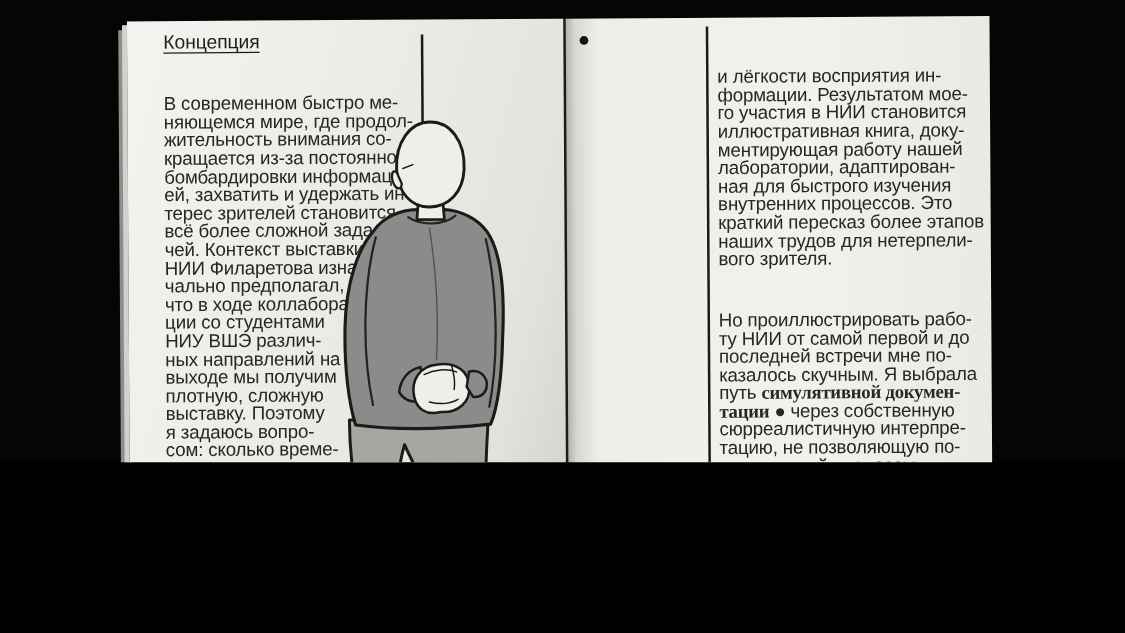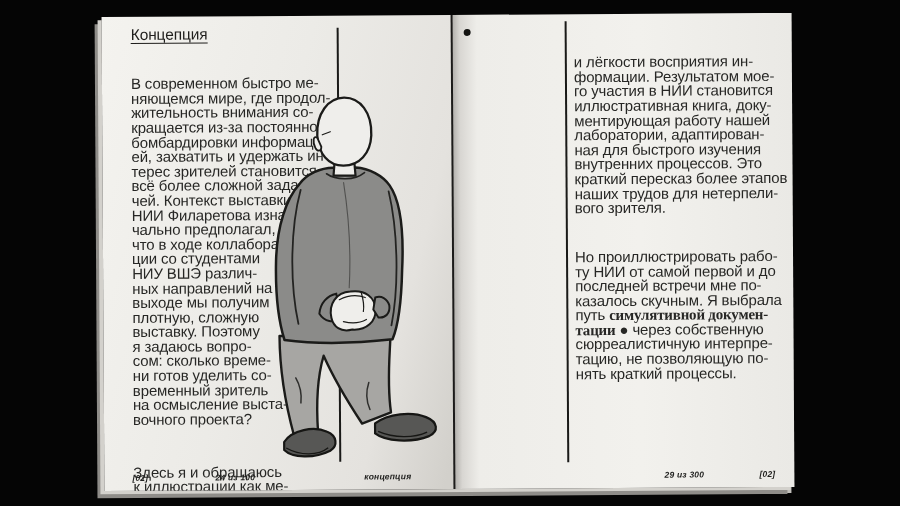--- a/index.html
+++ b/index.html
@@ -1,17 +1,17 @@
 <!DOCTYPE html>
 <html><head>
 <meta charset="utf-8">
 <style>
   html,body{margin:0;padding:0;background:#000;}
   .stage{
-    position:relative;width:900px;height:506px;background:#050505;overflow:hidden;
+    position:relative;width:900px;height:370px;background:#050505;overflow:hidden;
     font-family:"Liberation Sans","DejaVu Sans",sans-serif;
   }
   .spread{
     position:absolute;left:103px;top:15px;width:690px;height:474px;
     background:#1c1b1a;
     transform:rotate(-0.35deg);
     box-shadow:-4px 3px 0 #d3d1cc,-7px 7px 0 #8f8d89,0 9px 0 -3px #c2c0bb;
   }
   .page{position:absolute;top:0;height:474px;overflow:hidden;}
   .page-left{

